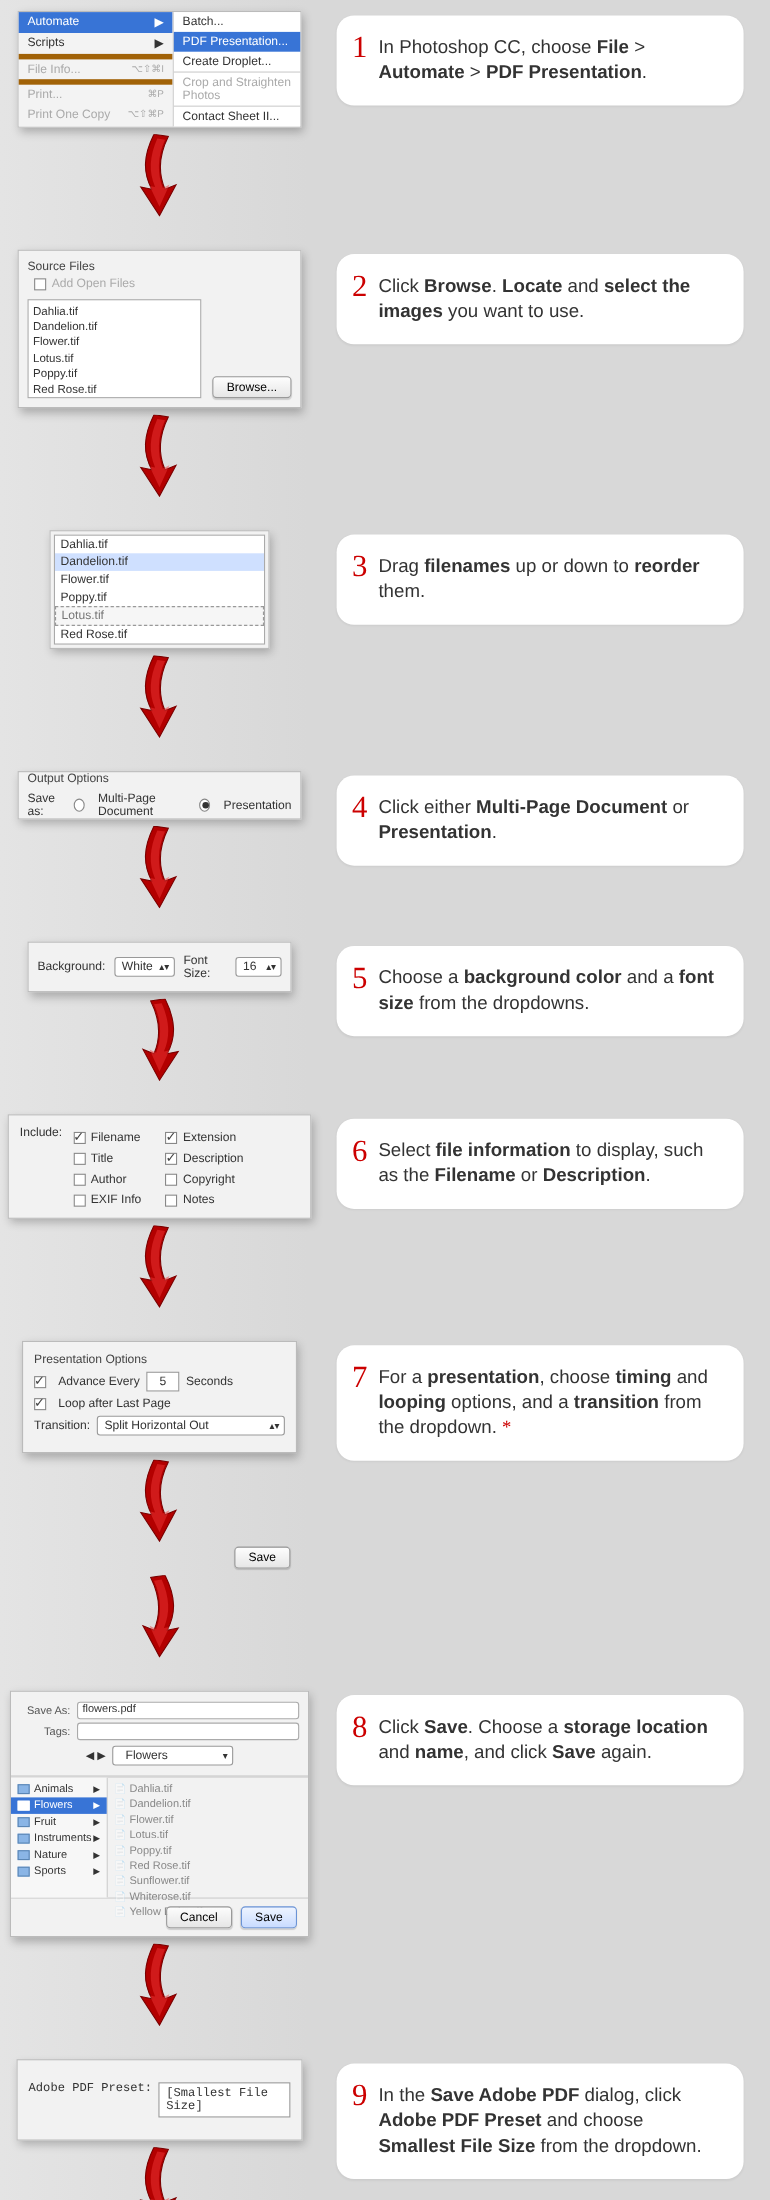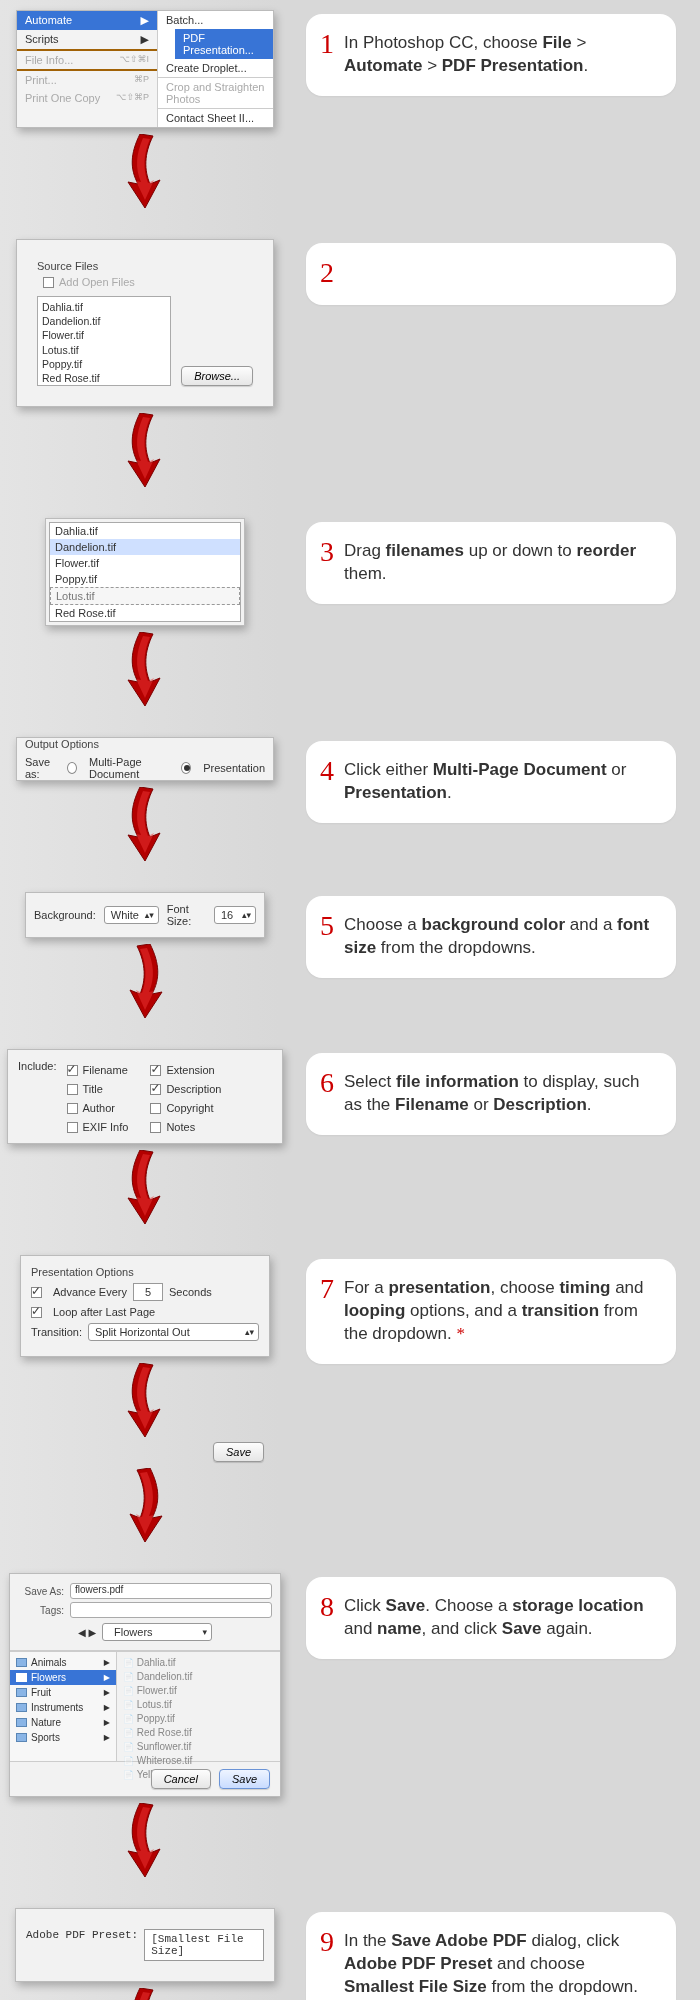--- a/index.html
+++ b/index.html
@@ -47,35 +47,35 @@
     font-size: 11px;
     color: #333;
     font-family: "Lucida Grande", "Helvetica Neue", Arial, sans-serif;
   }
 
   
   .menu1 { width: 258px; display: flex; }
   .menu1-left { width: 140px; background: #f3f3f3; }
   .menu1-left .mi { padding: 3px 8px; display:flex; justify-content:space-between; font-size:11px; }
   .menu1-left .hl { background: #3874d6; color: #fff; }
-  .menu1-left .sep { border-top:2px solid #a16207;text-align:center; }
+  .menu1-left .sep { border-top:5px solid #a16207;text-align:center; }
   .menu1-left .dis { color:#aaa; }
   .menu1-right { flex:1; background:#fff; border-left:1px solid #ccc; }
   .menu1-right .mi { padding: 3px 8px; font-size:11px; }
-  .menu1-right .hl { background: #3874d6; color:#fff;margin-left:17px; }
+  .menu1-right .hl { background: #3874d6; color:#fff; }
   .menu1-right .dis { color:#aaa; }
   .menu1-right .sep { border-top:1px solid #ccc; }
 
   
-  .panel2 { width: 258px; padding: 20px; }
+  .panel2 { width: 258px; padding: 8px; }
   .fieldset-title { font-size:11px; color:#444; margin-bottom:4px; display:flex; align-items:center; }
   .chk { width:11px;height:11px;border:1px solid #888;margin-right:5px;display:inline-block;background:#fff; vertical-align:middle; position:relative; flex:0 0 auto;}
   .chk.checked:after { content:"✓"; position:absolute; left:-1px; top:-4px; font-size:12px; color:#444;}
   .filelist { background:#fff; border:1px solid #aaa; height:90px; width:160px; padding:3px 4px; font-size:10.5px; line-height:1.35; margin-top:4px; }
-  .btn { background: linear-gradient(#fdfdfd,#e6e6e6); border:1px solid #999; border-radius:4px; padding:3px 12px; font-size:11px; box-shadow: 0 1px 1px rgba(0,0,0,0.15); font-style: italic;}
+  .btn { background: linear-gradient(#fdfdfd,#e6e6e6); border:1px solid #999; border-radius:4px; padding:3px 12px; font-size:11px; box-shadow: 0 1px 1px rgba(0,0,0,0.15);}
   .p2row { display:flex; align-items:flex-end; }
   .p2row .btn { margin-left:auto; margin-top:auto; }
 
   
   .panel3 { width:200px; padding:3px; }
   .reorder { background:#fff; border:1px solid #aaa; font-size:11px; }
   .reorder .ri { padding:2px 5px; }
   .reorder .sel { background:#cfe0ff; }
   .reorder .drag { border:1px dashed #999; background:#f6f6f6; color:#777;}
 
@@ -103,21 +103,21 @@
   
   .save-alone { align-self:flex-end; margin-right:20px;}
 
   
   .panel8 { width:272px; font-size:10px; }
   .p8top { padding:6px 8px; border-bottom:1px solid #ccc;}
   .p8field { display:flex; align-items:center; margin:3px 0;}
   .p8field label{ width:46px; text-align:right; margin-right:6px; color:#555;}
   .p8input { flex:1; border:1px solid #aaa; background:#fff; height:16px; padding:0 4px; border-radius:3px; font-size:10px;}
   .p8browser { display:flex; height:110px; border-top:1px solid #ccc;}
-  .p8side { width:107px; border-right:1px solid #ccc; background:#f7f7f7; font-size:10px; padding:3px 0;}
+  .p8side { width:88px; border-right:1px solid #ccc; background:#f7f7f7; font-size:10px; padding:3px 0;}
   .p8side .si { padding:2px 6px; display:flex; align-items:center;}
   .p8side .si.sel { background:#3874d6; color:#fff;}
   .p8side .ficon{ width:11px;height:9px; background:#8ab5e6; border:1px solid #5a86b5; margin-right:4px; flex:0 0 auto;}
   .p8side .si.sel .ficon{ background:#fff; border-color:#fff;}
   .p8files { flex:1; padding:4px 6px; font-size:10px; color:#888; line-height:1.4;}
   .p8files .fi:before { content:"📄 "; font-size:9px; opacity:0.4;}
   .p8foot { display:flex; justify-content:flex-end; gap:8px; padding:7px 10px; border-top:1px solid #ccc;}
   .p8foot .btn.def { background: linear-gradient(#eef4ff,#c9dcff); border-color:#6a93d6;}
 
   
@@ -214,20 +214,23 @@
         <button class="btn" style="margin-left:10px;">Browse...</button>
       </div>
     </div>
     <div class="red-arrow"><svg viewBox="0 0 50 75">
           <use href="#redArrow"></use>
         </svg></div>
   </div>
   <div class="right-col">
     <div class="callout">
       <div class="step-num">2</div>
+      <div class="callout-text">
+        <span>Click </span><b>Browse</b><span>. </span><b>Locate</b><span> and </span><b>select the images</b><span> you want to use.</span>
+      </div>
     </div>
   </div>
 </div>
 
 <div class="step-row">
   <div class="left-col">
     <div class="panel panel3">
       <div class="reorder" id="reorderList">
           <div class="ri">Dahlia.tif</div>
           <div class="ri sel">Dandelion.tif</div>

